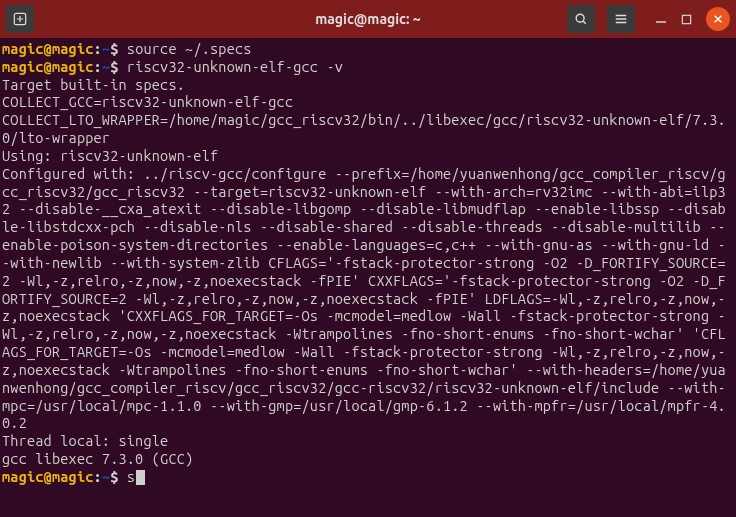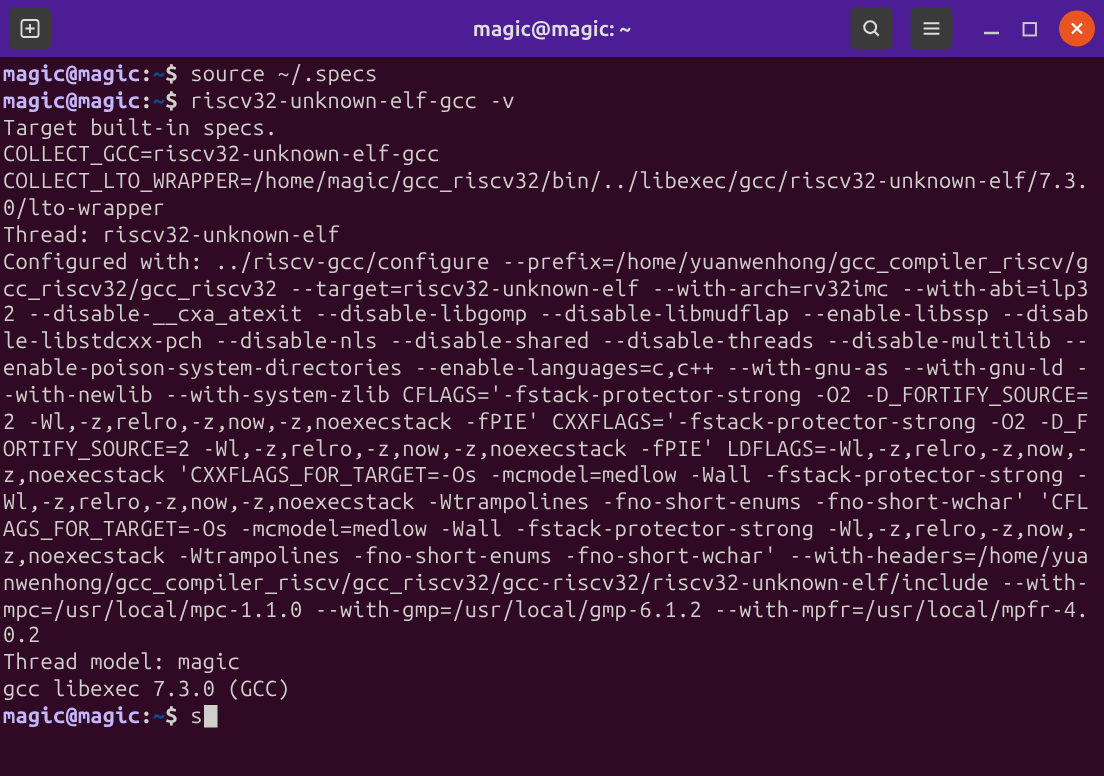--- a/index.html
+++ b/index.html
@@ -6,21 +6,21 @@
     body {
       width: 736px;
       height: 517px;
       background: #300a24;
       font-family: "Ubuntu Mono", "DejaVu Sans Mono", monospace;
       font-size: 14.5px;
       overflow: hidden;
     }
     .titlebar {
       height: 38px;
-      background: #4c1d95;
+      background: #7f1d1d;
       display: flex;
       align-items: center;
       padding: 0 6px;
       color: #ddd;
     }
     .tb-left { display: flex; align-items: center; gap: 6px; flex: 1; }
     .tb-center { flex: 1; text-align: center; font-weight: bold; font-family: Ubuntu, sans-serif; font-size: 14px; }
     .tb-right { flex: 1; display: flex; justify-content: flex-end; align-items: center; gap: 12px; }
     .tb-btn {
       width: 28px; height: 28px;
@@ -34,21 +34,21 @@
     .win-min, .win-max { color:#ccc; }
     svg { display:block; }
     .terminal {
       padding: 2px 2px;
       color: #d0cfcc;
       line-height: 1.23;
       white-space: pre-wrap;
       word-break: break-all;
       letter-spacing: 0.2px;
     }
-    .prompt-user { color: #c4b5fd; font-weight: bold; }
+    .prompt-user { color: #eab308; font-weight: bold; }
     .prompt-path { color: #12488b; font-weight: bold; }
     .prompt-sep  { color: #d0cfcc; font-weight: bold; }
     .cursor {
       display:inline-block;
       width: 9px; height: 15px;
       background: #d0cfcc;
       vertical-align: text-bottom;
       margin-left:1px;
     }
   </style>
@@ -95,17 +95,17 @@
       </span>
     </div>
   </div>
 </div>
 
 <div class="terminal"><span class="prompt-user">magic@magic</span><span class="prompt-sep">:</span><span class="prompt-path">~</span><span class="prompt-sep">$ </span><span>source ~/.specs</span>
 <span class="prompt-user">magic@magic</span><span class="prompt-sep">:</span><span class="prompt-path">~</span><span class="prompt-sep">$ </span><span>riscv32-unknown-elf-gcc -v</span>
 <span>Target built-in specs.</span>
 <span>COLLECT_GCC=riscv32-unknown-elf-gcc</span>
 <span>COLLECT_LTO_WRAPPER=/home/magic/gcc_riscv32/bin/../libexec/gcc/riscv32-unknown-elf/7.3.0/lto-wrapper</span>
-<span>Thread: riscv32-unknown-elf</span>
+<span>Using: riscv32-unknown-elf</span>
 <span>Configured with: ../riscv-gcc/configure --prefix=/home/yuanwenhong/gcc_compiler_riscv/gcc_riscv32/gcc_riscv32 --target=riscv32-unknown-elf --with-arch=rv32imc --with-abi=ilp32 --disable-__cxa_atexit --disable-libgomp --disable-libmudflap --enable-libssp --disable-libstdcxx-pch --disable-nls --disable-shared --disable-threads --disable-multilib --enable-poison-system-directories --enable-languages=c,c++ --with-gnu-as --with-gnu-ld --with-newlib --with-system-zlib CFLAGS='-fstack-protector-strong -O2 -D_FORTIFY_SOURCE=2 -Wl,-z,relro,-z,now,-z,noexecstack -fPIE' CXXFLAGS='-fstack-protector-strong -O2 -D_FORTIFY_SOURCE=2 -Wl,-z,relro,-z,now,-z,noexecstack -fPIE' LDFLAGS=-Wl,-z,relro,-z,now,-z,noexecstack 'CXXFLAGS_FOR_TARGET=-Os -mcmodel=medlow -Wall -fstack-protector-strong -Wl,-z,relro,-z,now,-z,noexecstack -Wtrampolines -fno-short-enums -fno-short-wchar' 'CFLAGS_FOR_TARGET=-Os -mcmodel=medlow -Wall -fstack-protector-strong -Wl,-z,relro,-z,now,-z,noexecstack -Wtrampolines -fno-short-enums -fno-short-wchar' --with-headers=/home/yuanwenhong/gcc_compiler_riscv/gcc_riscv32/gcc-riscv32/riscv32-unknown-elf/include --with-mpc=/usr/local/mpc-1.1.0 --with-gmp=/usr/local/gmp-6.1.2 --with-mpfr=/usr/local/mpfr-4.0.2</span>
-<span>Thread model: magic</span>
+<span>Thread local: single</span>
 <span>gcc libexec 7.3.0 (GCC)</span>
 <span class="prompt-user">magic@magic</span><span class="prompt-sep">:</span><span class="prompt-path">~</span><span class="prompt-sep">$ </span><span>s</span><span class="cursor"></span></div>
 
 </body></html>

